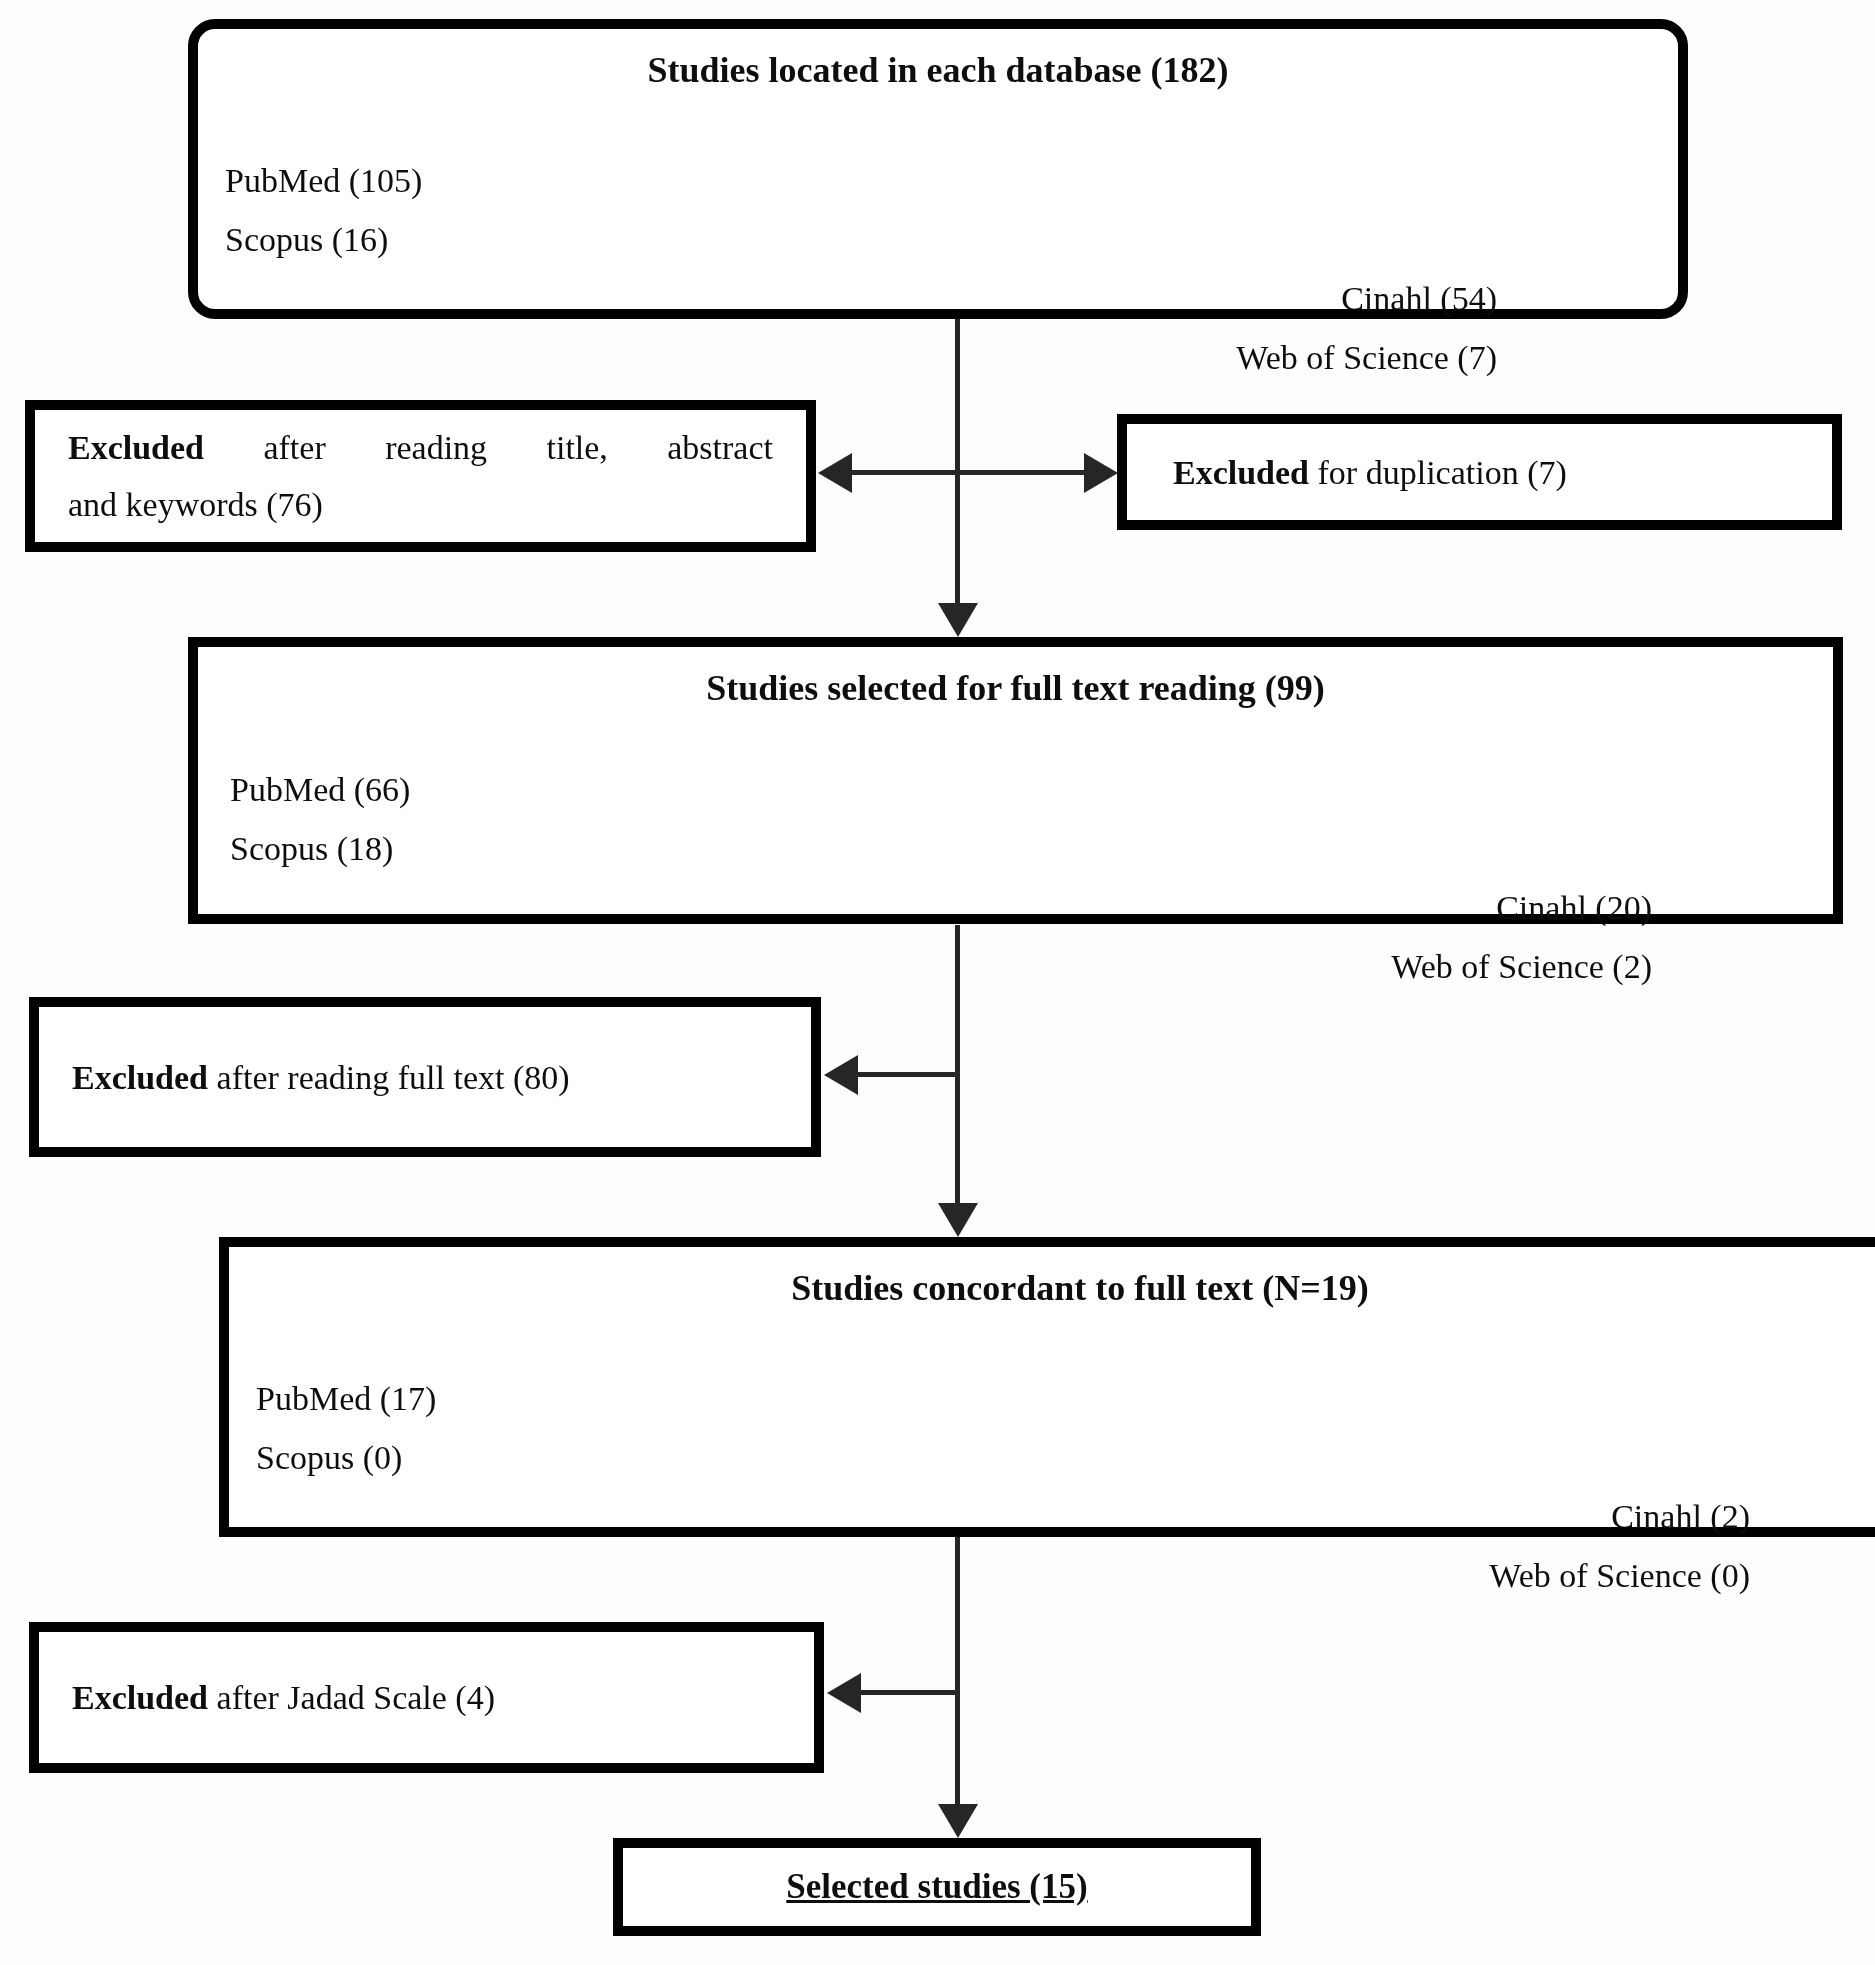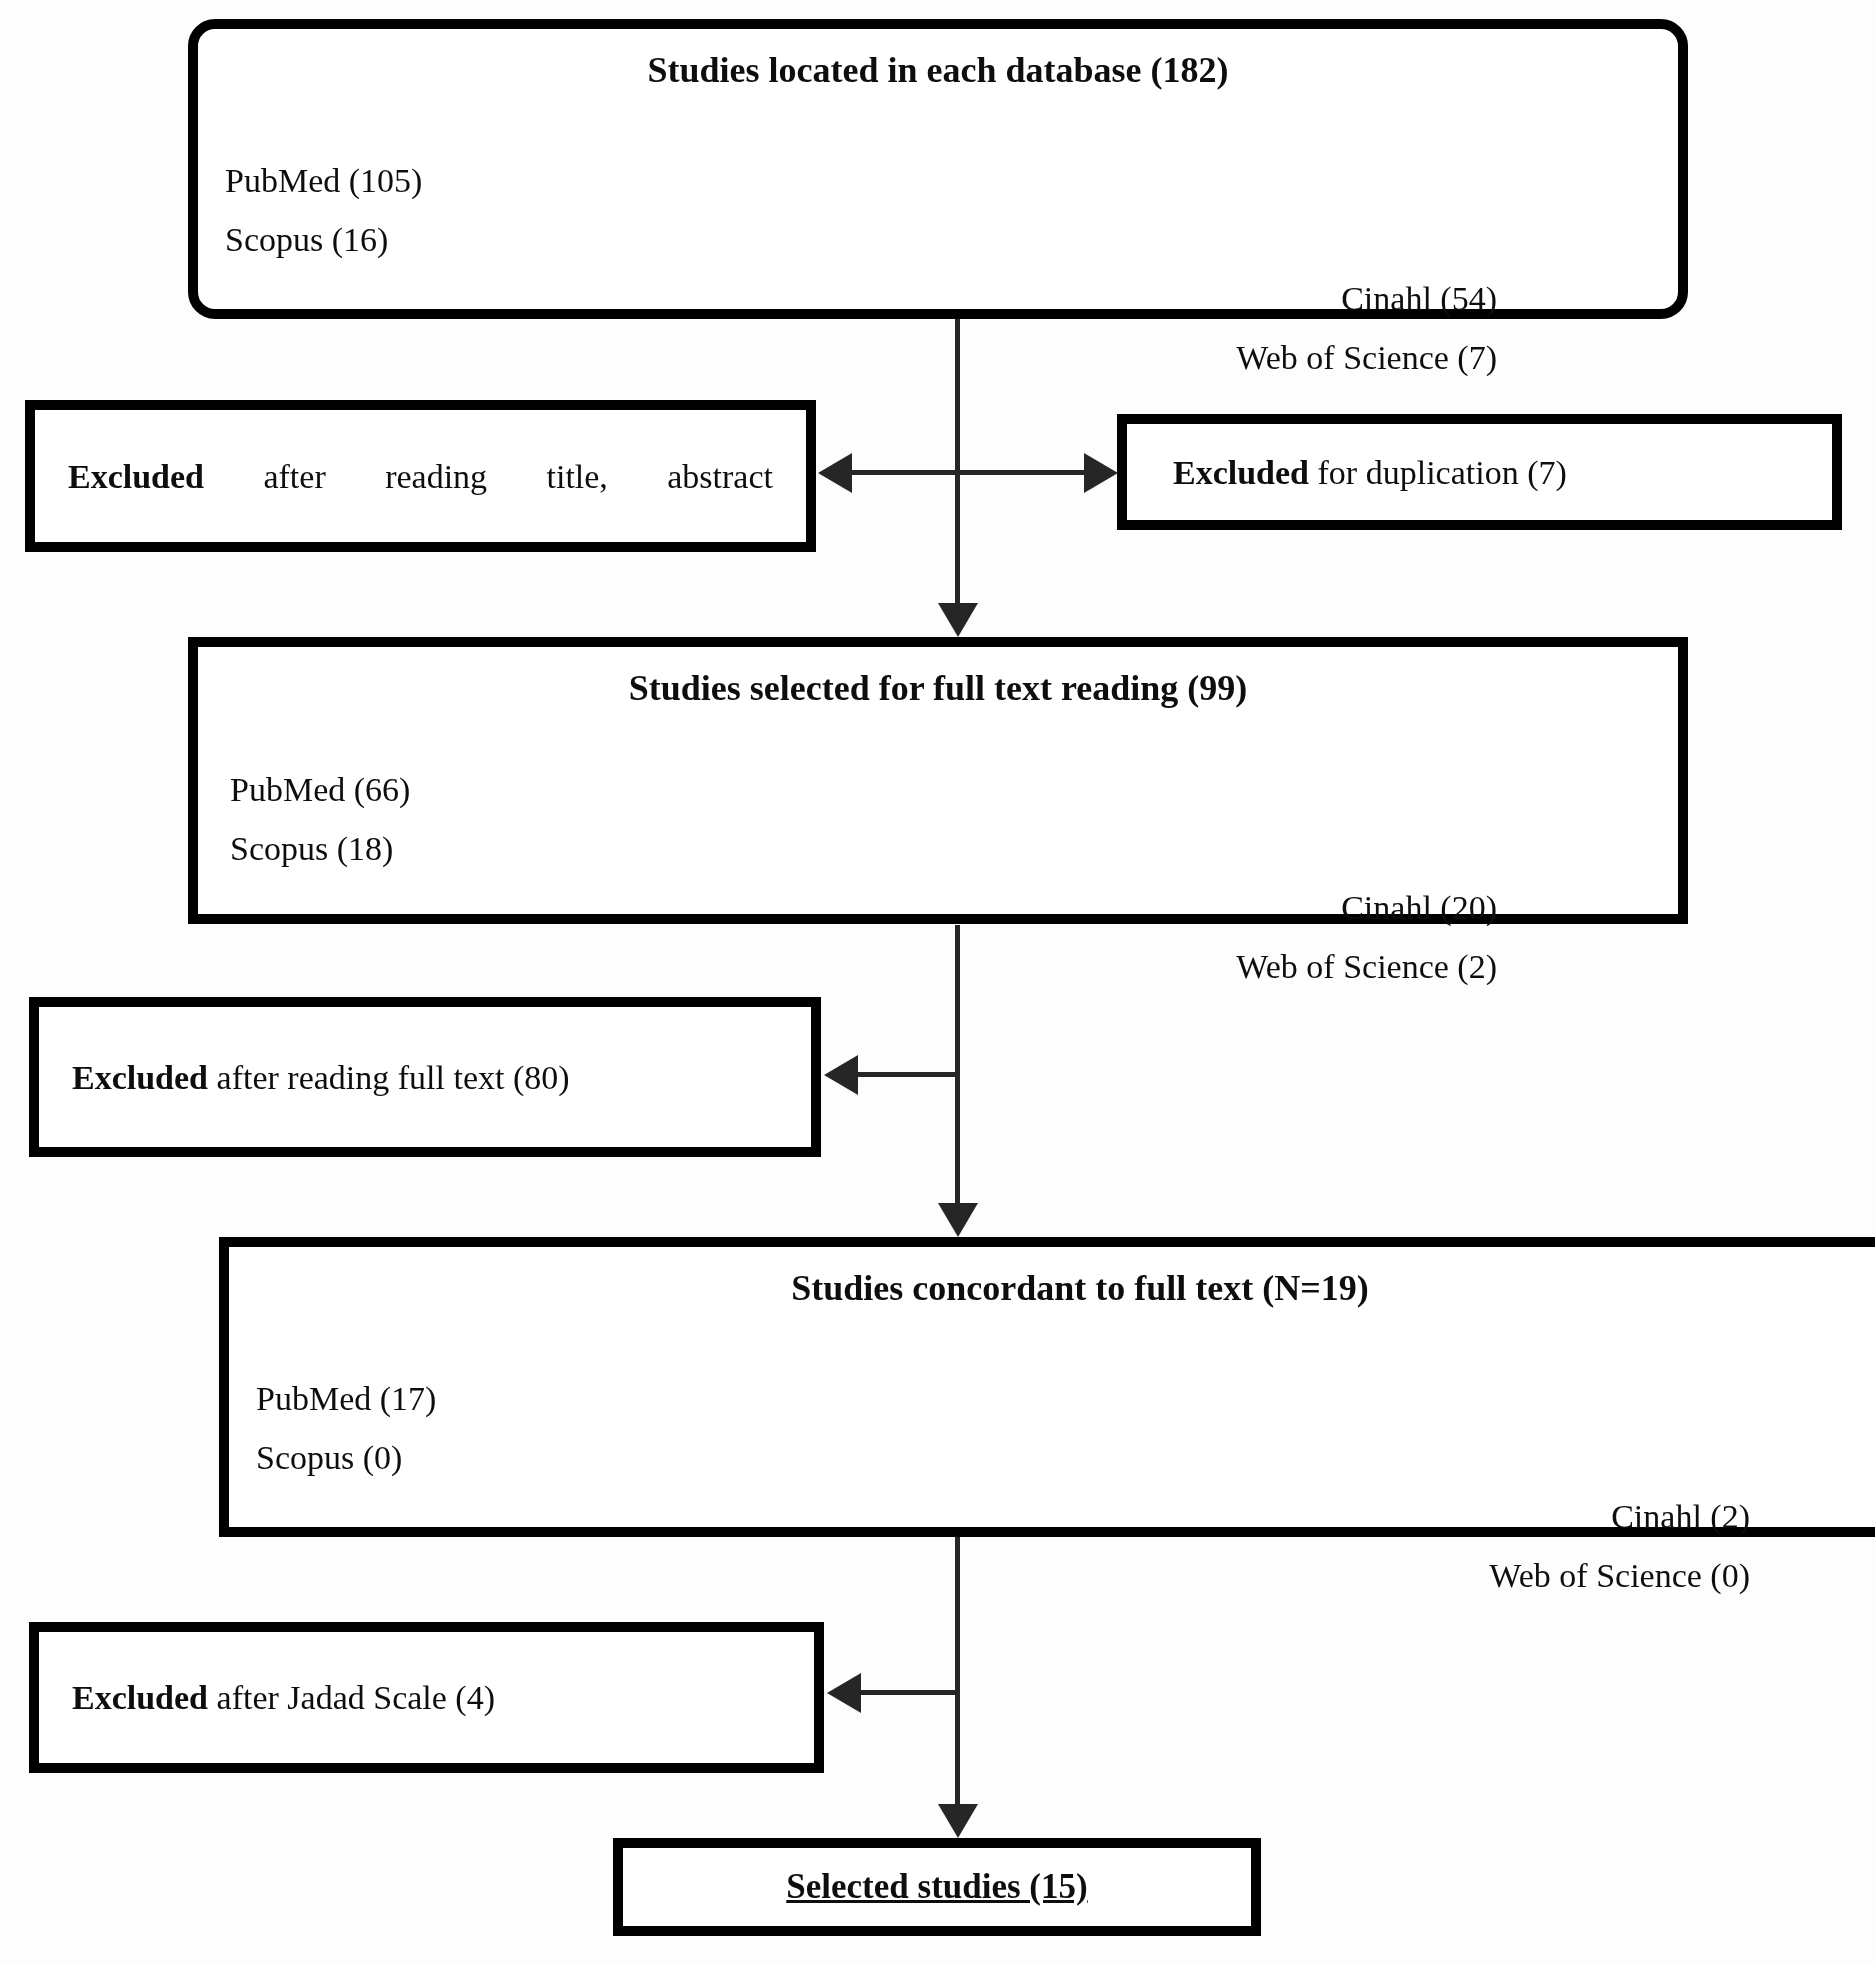--- a/index.html
+++ b/index.html
@@ -59,29 +59,30 @@
         <div>Cinahl (54)</div>
         <div>Web of Science (7)</div>
       </div>
     </div>
   </div>
 
   <div class="box excl-box" style="left:25px; top:400px; width:791px; height:152px;">
     <div class="justify-line">
       <span class="bold">Excluded</span><span> after reading title, abstract</span>
     </div>
+    <div>and keywords (76)</div>
   </div>
 
   <div class="box excl-box" style="left:1117px; top:414px; width:725px; height:116px; padding-left:46px;">
     <div>
       <span class="bold">Excluded</span><span> for duplication (7)</span>
     </div>
   </div>
 
-  <div class="box main-box" style="left:188px; top:637px; width:1500px; height:287px;">
+  <div class="box main-box" style="left:188px; top:637px; width:1655px; height:287px;">
     <div class="box-title">Studies selected for full text reading (99)</div>
     <div class="rows" style="margin-top:51px;padding-left:32px;">
       <div class="col-left">
         <div>PubMed (66)</div>
         <div>Scopus (18)</div>
       </div>
       <div class="col-right">
         <div>Cinahl (20)</div>
         <div>Web of Science (2)</div>
       </div>

